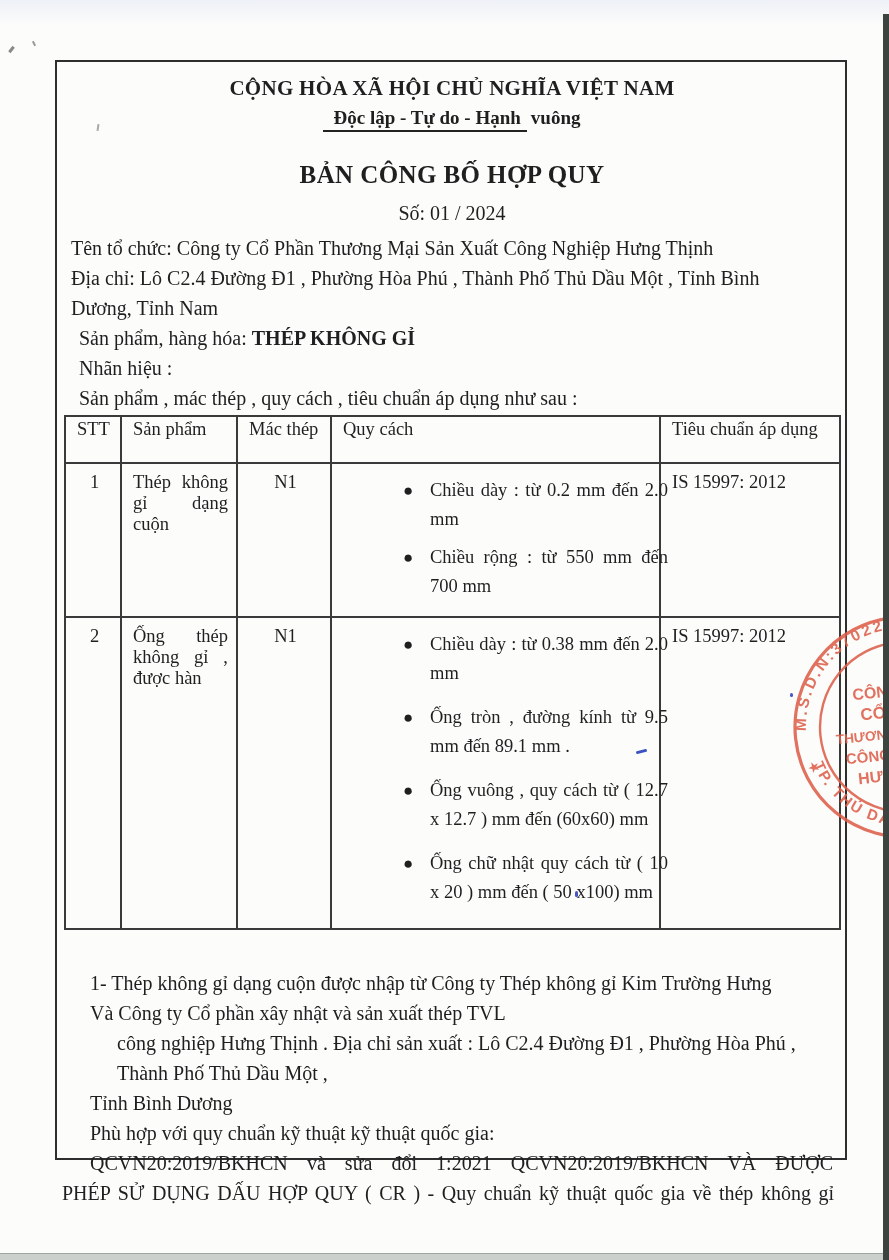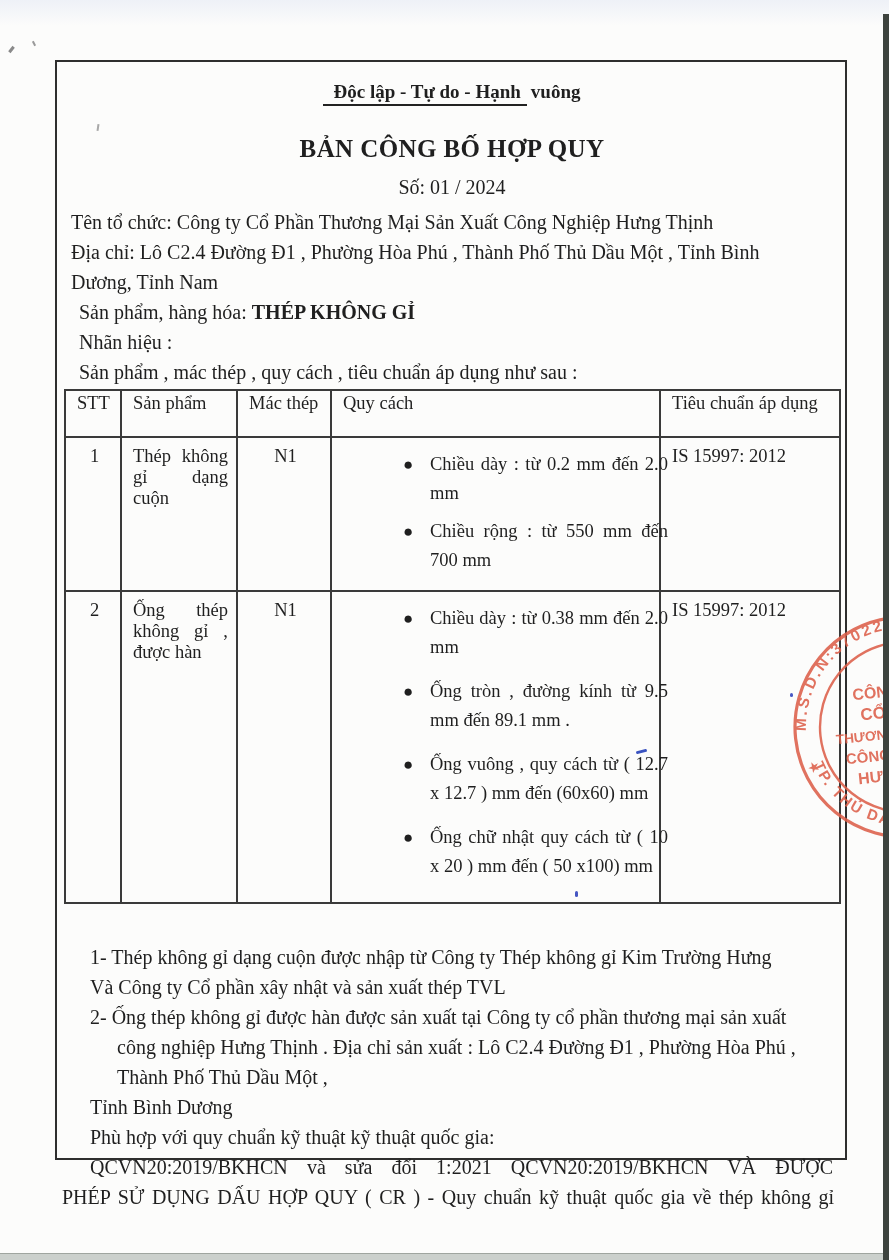--- a/index.html
+++ b/index.html
@@ -77,20 +77,21 @@
   .bl2{left:636px;top:750px;width:11px;height:3px;background:#3a53c0;transform:rotate(-14deg);border-radius:1px;}
   .bl3{left:790px;top:693px;width:3px;height:4px;background:#4a58c4;border-radius:2px;}
 </style>
 </head>
 <body>
 
 <div class="scan">
 
   <div class="frame">
 
+    <div class="nat-title c">CỘNG HÒA XÃ HỘI CHỦ NGHĨA VIỆT NAM</div>
     <div class="motto c">
       <span class="ul">Độc lập - Tự do - Hạnh</span><span class="tail">vuông</span>
     </div>
 
     <div class="doc-title c">BẢN CÔNG BỐ HỢP QUY</div>
     <div class="doc-num c">Số: 01 / 2024</div>
 
     <div class="info">
       <div class="line">Tên tổ chức: Công ty Cổ Phần Thương Mại Sản Xuất Công Nghiệp Hưng Thịnh</div>
       <div class="line">Địa chỉ: Lô C2.4 Đường Đ1 , Phường Hòa Phú , Thành Phố Thủ Dầu Một , Tỉnh Bình Dương, Tỉnh Nam</div>
@@ -145,21 +146,20 @@
             </ul>
           </td>
           <td class="cell-tc">IS 15997: 2012</td>
         </tr>
       </tbody>
     </table>
 
     <div class="notes">
       <div class="nl">1- Thép không gỉ dạng cuộn được nhập từ Công ty Thép không gỉ Kim Trường Hưng</div>
       <div class="nl">Và Công ty Cổ phần xây nhật và sản xuất thép TVL</div>
-      <div class="nl">2- Ống thép không gỉ được hàn được sản xuất tại Công ty cổ phần thương mại sản xuất</div>
       <div class="nl cont">công nghiệp Hưng Thịnh . Địa chỉ sản xuất : Lô C2.4 Đường Đ1 , Phường Hòa Phú ,</div>
       <div class="nl cont">Thành Phố Thủ Dầu Một ,</div>
       <div class="nl">Tỉnh Bình Dương</div>
       <div class="nl">Phù hợp với quy chuẩn kỹ thuật kỹ thuật quốc gia:</div>
       <div class="nl just">QCVN20:2019/BKHCN và sửa đổi 1:2021 QCVN20:2019/BKHCN VÀ ĐƯỢC</div>
       <div class="nl just2">PHÉP SỬ DỤNG DẤU HỢP QUY ( CR ) - Quy chuẩn kỹ thuật quốc gia về thép không gỉ</div>
     </div>
 
   </div>
 

